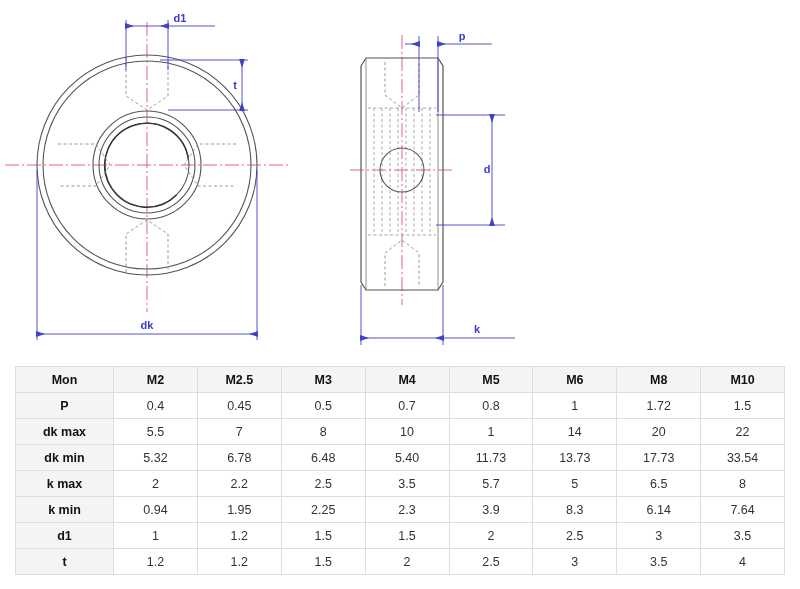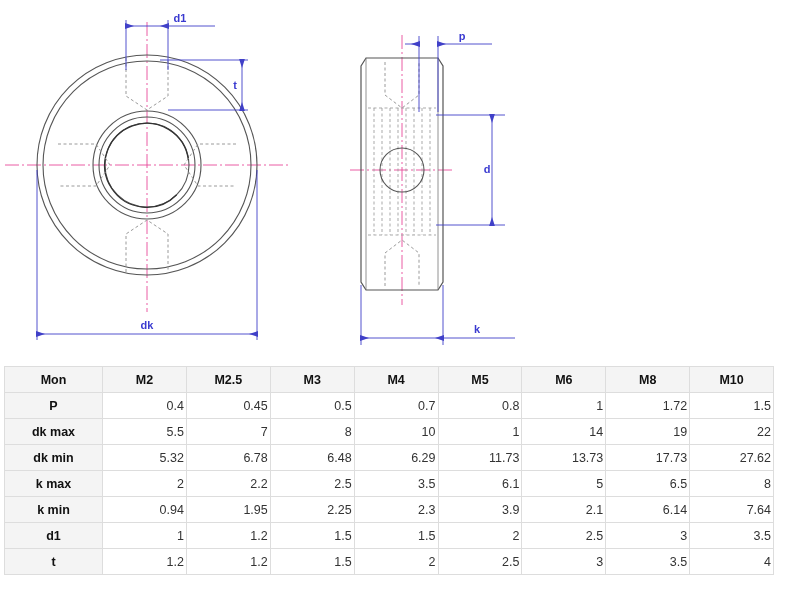--- a/index.html
+++ b/index.html
@@ -26,21 +26,21 @@
     display: block;
   }
   .dim-label {
     font-family: "Liberation Sans", sans-serif;
     font-size: 11px;
     font-weight: bold;
     fill: #3a3ad0;
   }
   #spec-table-wrap {
     position: absolute;
-    left: 4px;
+    left: 15px;
     top: 366px;
     width: 770px;
   }
   table.spec-table {
     border-collapse: collapse;
     width: 770px;
     table-layout: fixed;
     background: #ffffff;
   }
   table.spec-table th,
@@ -60,21 +60,20 @@
     color: #111111;
   }
   table.spec-table tbody th {
     background: #f4f4f4;
     font-weight: bold;
     color: #111111;
   }
   table.spec-table tbody td {
     background: #ffffff;
     font-weight: normal;
-    text-align: right;
   }
   table.spec-table col.label-col { width: 98px; }
 </style>
 </head>
 <body>
 
 <div id="drawing-area">
   <svg id="drawing-svg" width="800" height="355" viewBox="0 0 800 355" xmlns="http://www.w3.org/2000/svg">
 
     <defs>
@@ -231,53 +230,53 @@
         <td>1.5</td>
       </tr>
       <tr>
         <th>dk max</th>
         <td>5.5</td>
         <td>7</td>
         <td>8</td>
         <td>10</td>
         <td>1</td>
         <td>14</td>
-        <td>19</td>
+        <td>20</td>
         <td>22</td>
       </tr>
       <tr>
         <th>dk min</th>
         <td>5.32</td>
         <td>6.78</td>
         <td>6.48</td>
-        <td>6.29</td>
+        <td>5.40</td>
         <td>11.73</td>
         <td>13.73</td>
         <td>17.73</td>
-        <td>27.62</td>
+        <td>33.54</td>
       </tr>
       <tr>
         <th>k max</th>
         <td>2</td>
         <td>2.2</td>
         <td>2.5</td>
         <td>3.5</td>
-        <td>6.1</td>
+        <td>5.7</td>
         <td>5</td>
         <td>6.5</td>
         <td>8</td>
       </tr>
       <tr>
         <th>k min</th>
         <td>0.94</td>
         <td>1.95</td>
         <td>2.25</td>
         <td>2.3</td>
         <td>3.9</td>
-        <td>2.1</td>
+        <td>8.3</td>
         <td>6.14</td>
         <td>7.64</td>
       </tr>
       <tr>
         <th>d1</th>
         <td>1</td>
         <td>1.2</td>
         <td>1.5</td>
         <td>1.5</td>
         <td>2</td>

